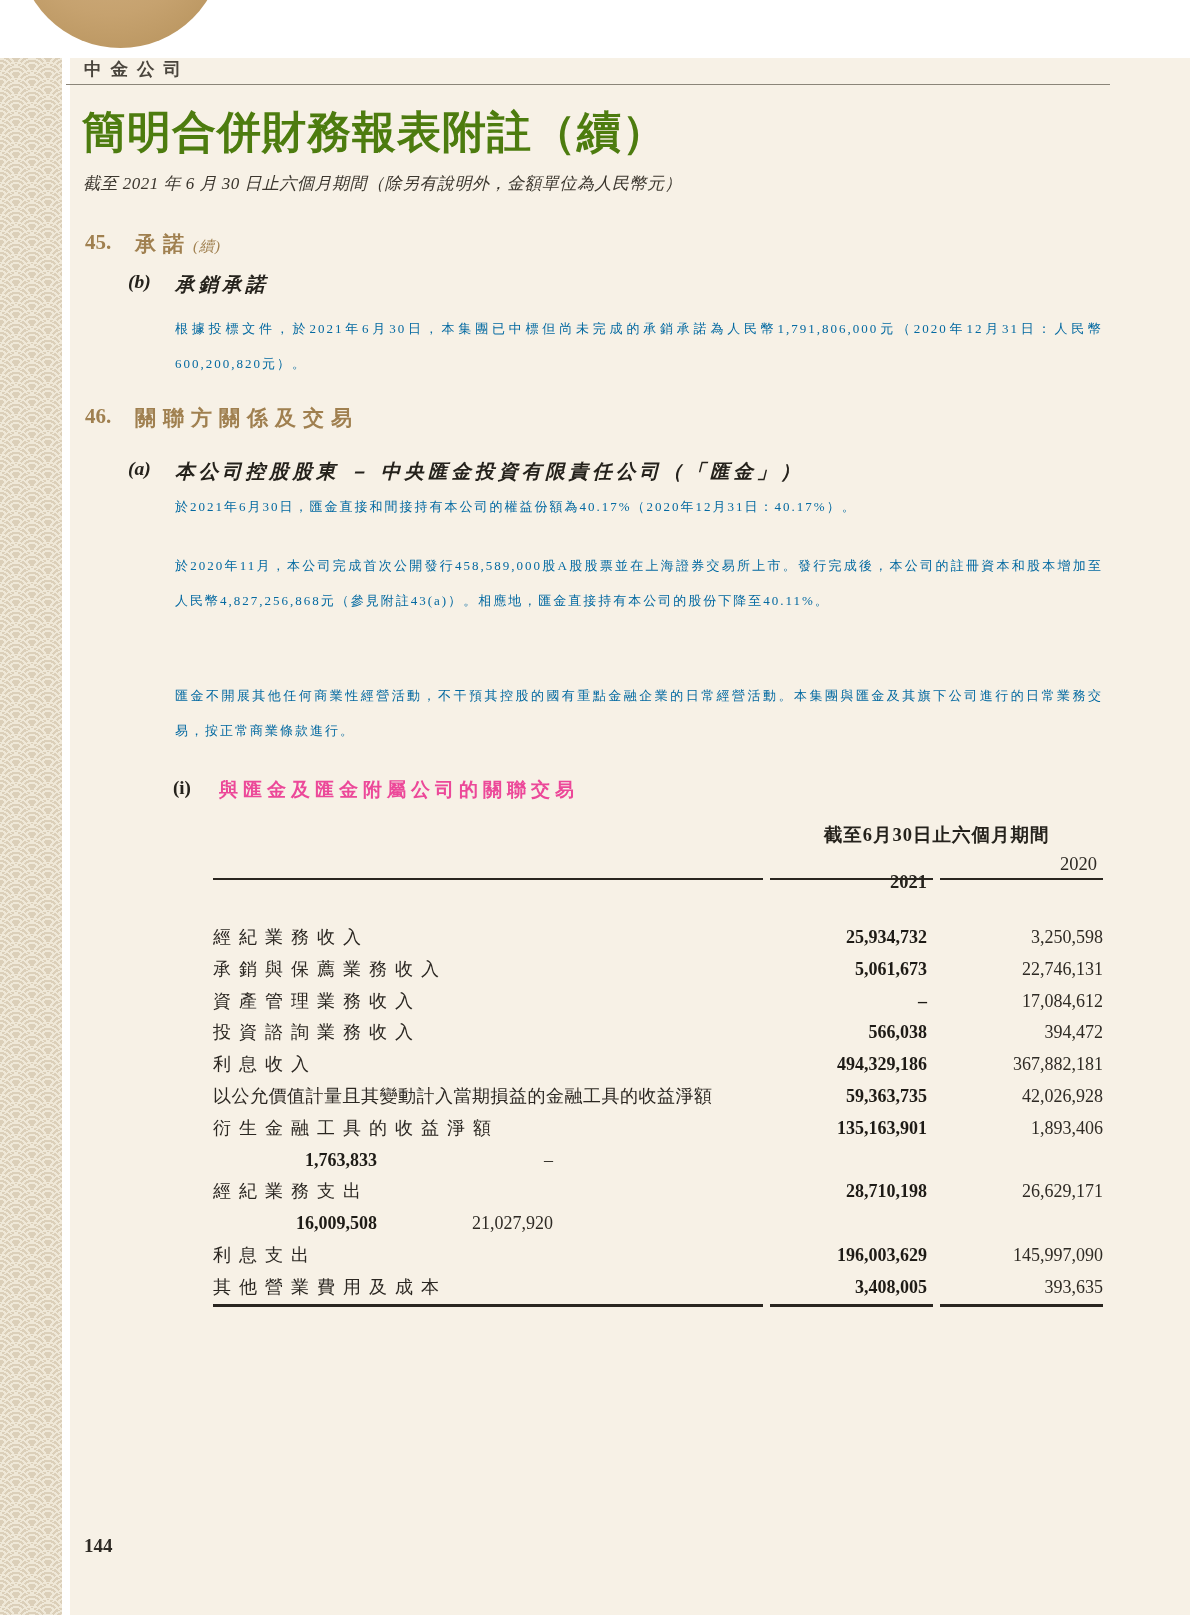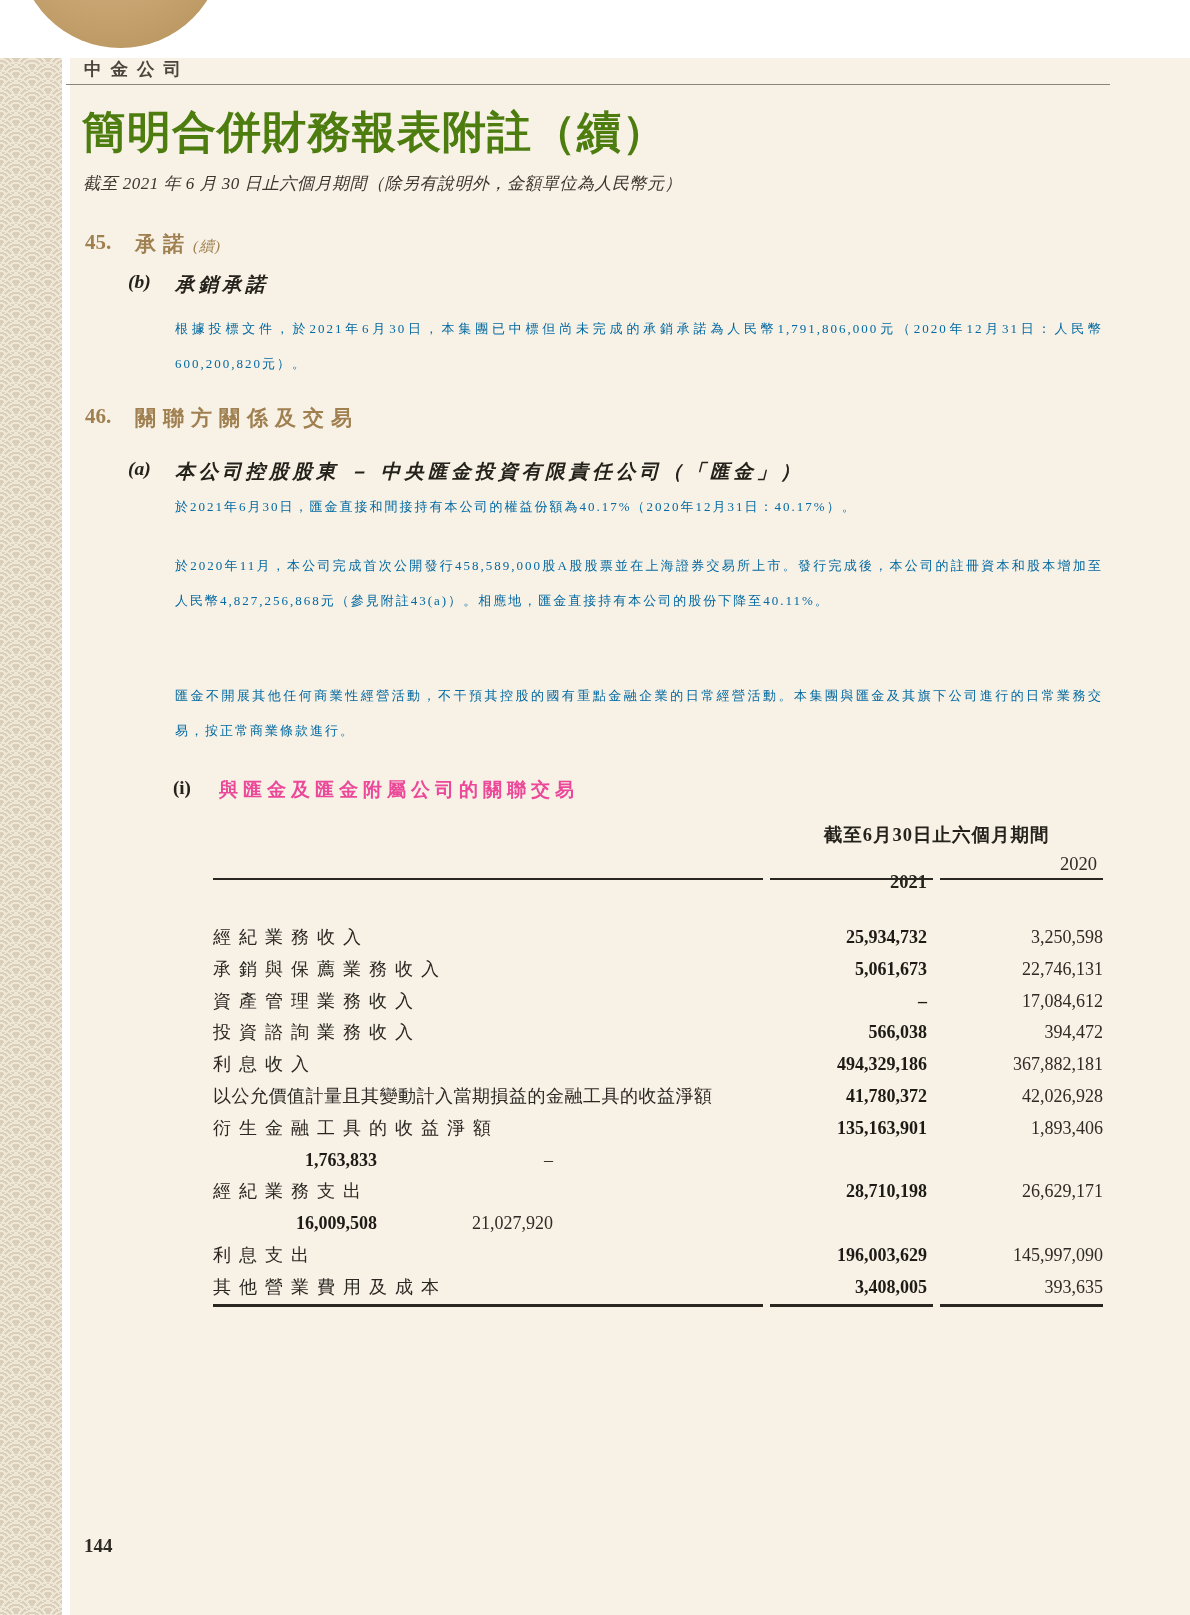--- a/index.html
+++ b/index.html
@@ -174,21 +174,21 @@
   </div>
 
   <div class="t-row">
     <span class="lbl">利息收入</span>
     <span class="v21">494,329,186</span>
     <span class="v20">367,882,181</span>
   </div>
 
   <div class="t-row">
     <span class="lbl">以公允價值計量且其變動計入當期損益的金融工具的收益淨額</span>
-    <span class="v21">41,780,372</span>
+    <span class="v21">59,363,735</span>
     <span class="v20">42,026,928</span>
   </div>
 
   <div class="t-row">
     <span class="lbl">衍生金融工具的收益淨額</span>
     <span class="v21">135,163,901</span>
     <span class="v20">1,893,406</span>
   </div>
 
   <div class="t-row">

